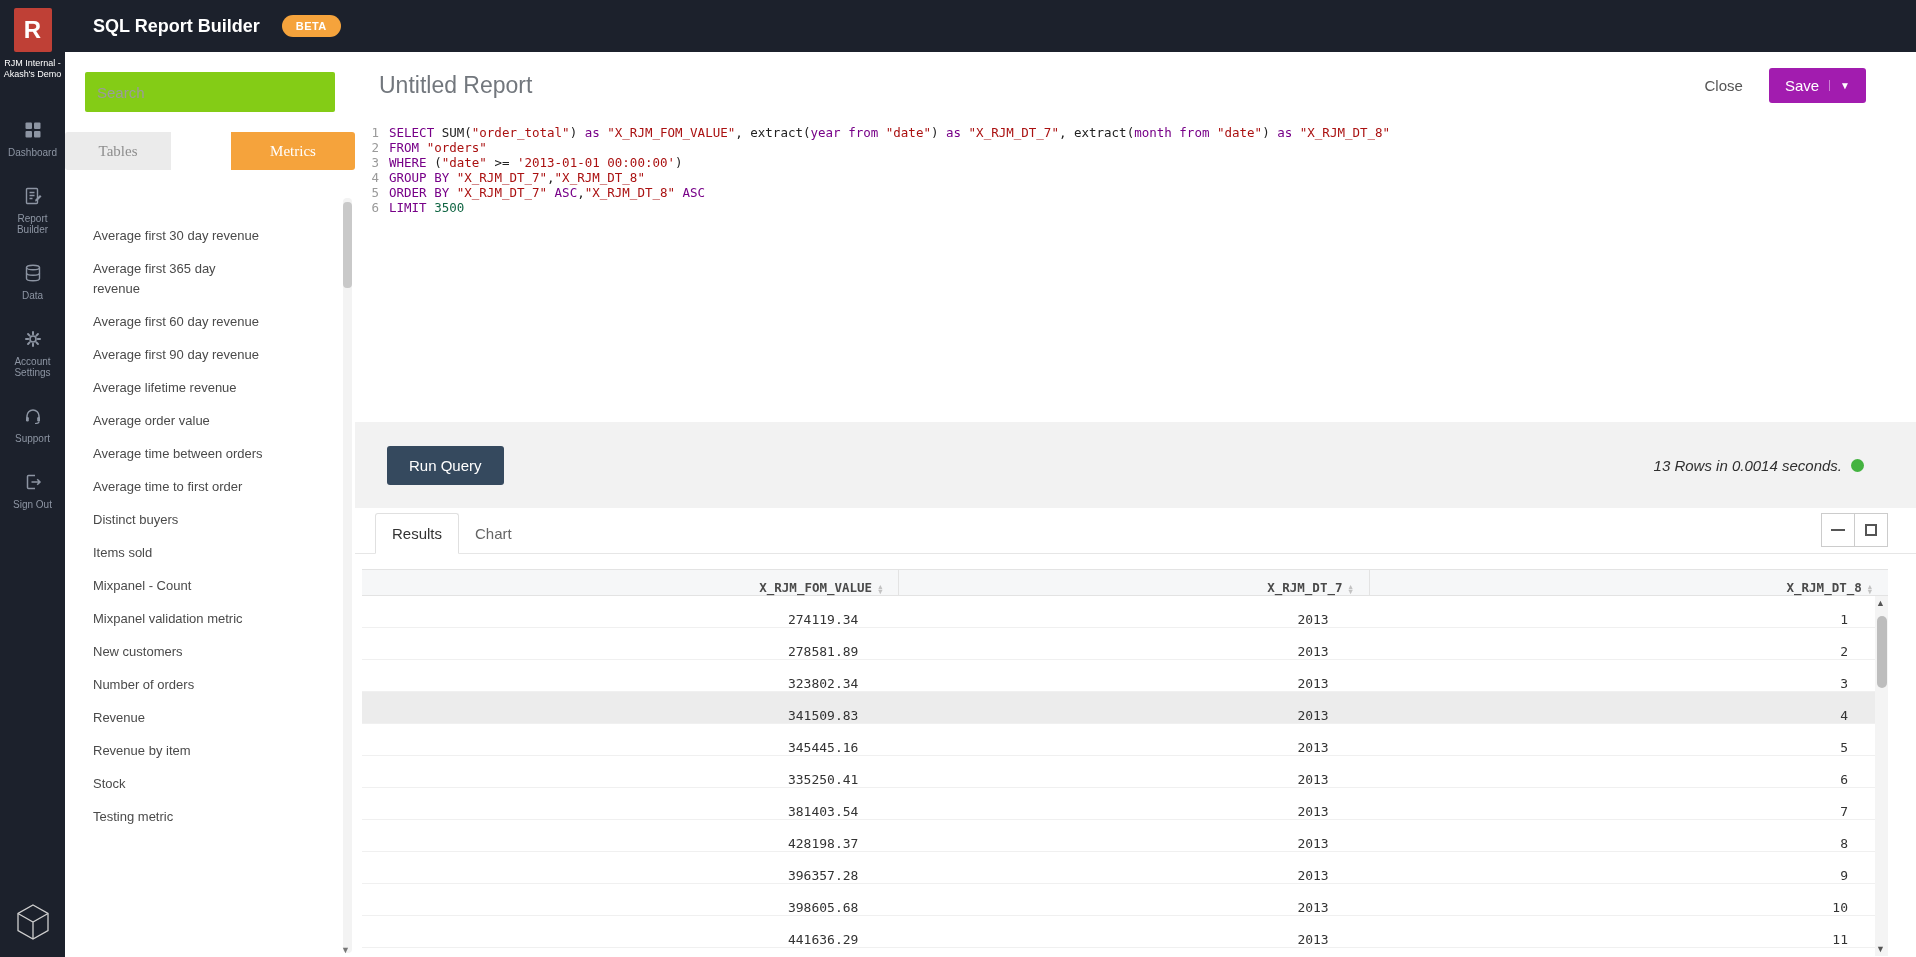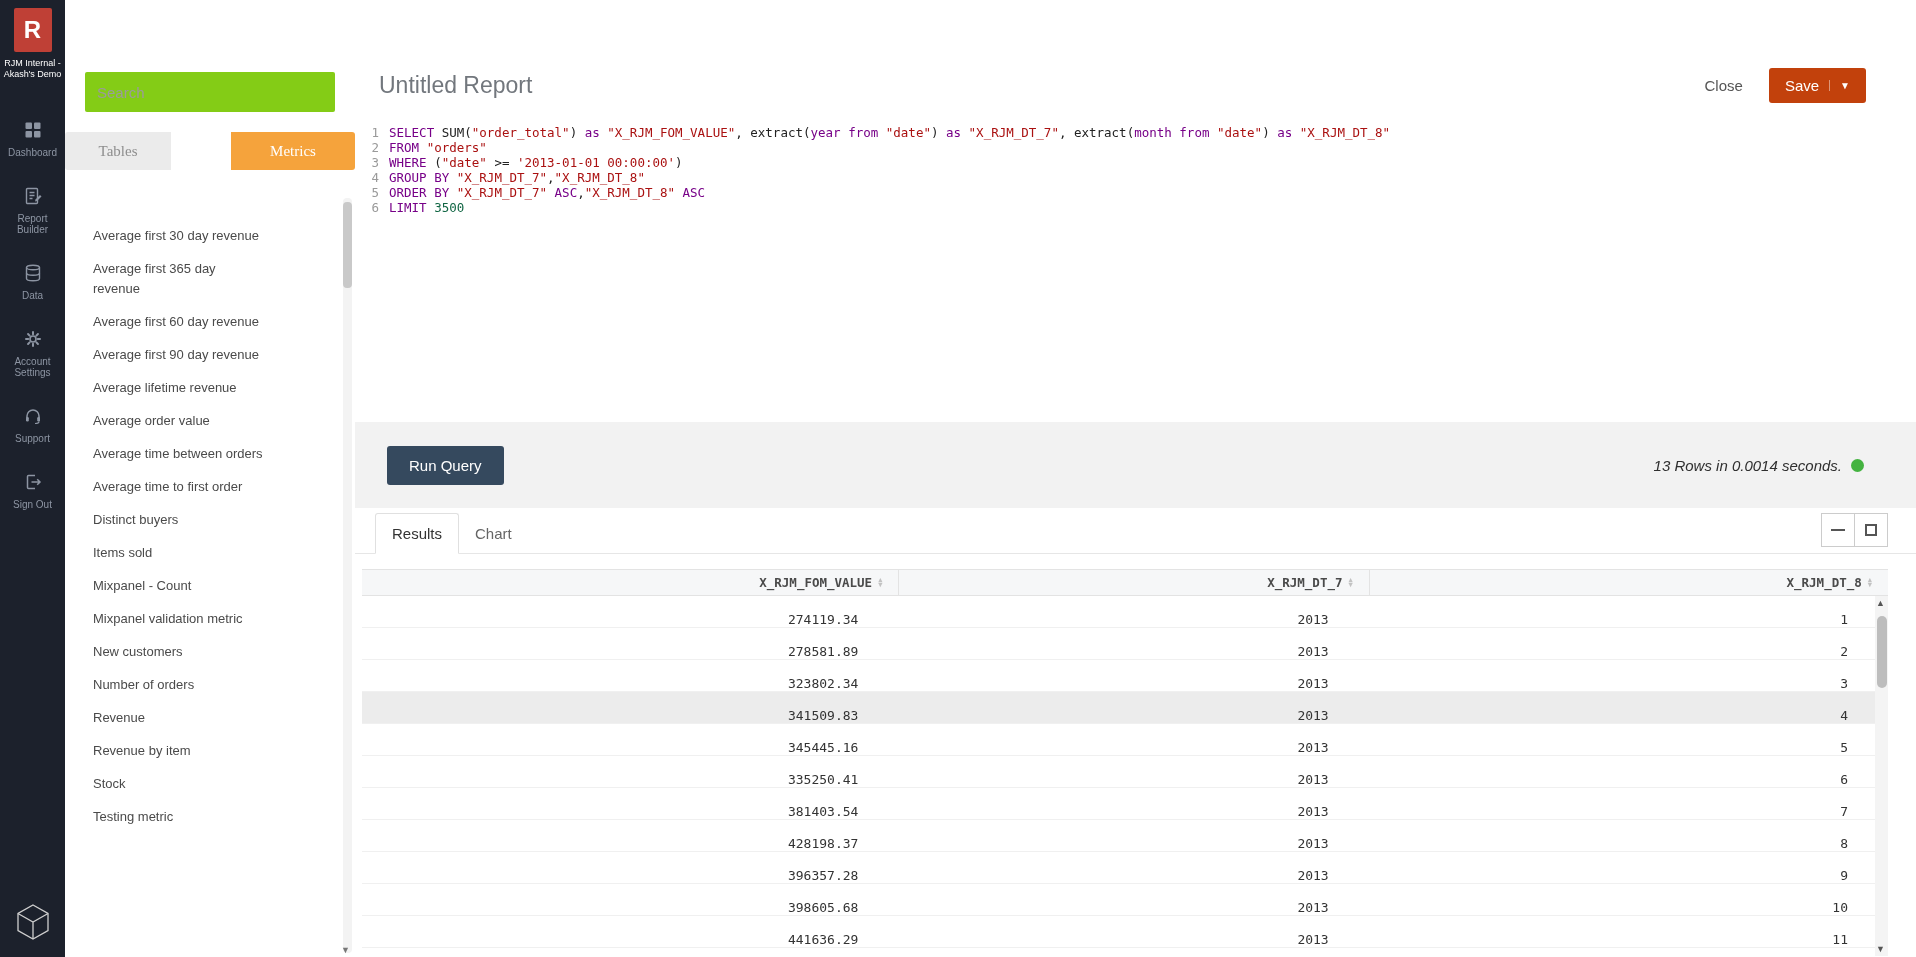--- a/index.html
+++ b/index.html
@@ -32,21 +32,21 @@
   .panel-scroll{position:absolute;top:146px;right:3px;bottom:4px;width:9px;}
   .panel-scroll .track{position:absolute;left:0;right:0;top:0;bottom:0;background:#f3f3f3;border-radius:4px;}
   .panel-scroll .thumb{position:absolute;top:4px;left:0;width:9px;height:86px;background:#c9c9c9;border-radius:4px;cursor:pointer;}
   .panel-scroll .down{position:absolute;bottom:-2px;left:-2px;font-size:9px;color:#777;cursor:pointer;}
 
   
   .main{position:absolute;left:355px;top:52px;right:0;bottom:0;background:#fff;overflow:hidden;}
   .report-head{display:flex;align-items:center;padding:16px 50px 8px 24px;}
   .report-title{font-size:23px;line-height:27px;color:#72777d;flex:1;}
   .close-btn{font-size:15px;color:#555;margin-right:26px;cursor:pointer;}
-  .save-btn{background:#c2410c;color:#fff;font-size:15px;padding:9px 16px;border-radius:3px;display:flex;align-items:center;cursor:pointer;}
+  .save-btn{background:#a21caf;color:#fff;font-size:15px;padding:9px 16px;border-radius:3px;display:flex;align-items:center;cursor:pointer;}
   .save-caret{font-size:10px;margin-left:10px;padding-left:10px;border-left:1px solid rgba(255,255,255,.45);}
 
   .editor{height:311px;box-sizing:border-box;padding-top:14px;cursor:text;}
   .ed-line{display:flex;font-family:"DejaVu Sans Mono",monospace;font-size:12.5px;line-height:15px;}
   .ln{width:24px;text-align:right;color:#9a9a9a;padding-right:10px;flex:none;}
   .code{white-space:pre;color:#222;}
   .tk-kw{color:#770088;}
   .tk-str{color:#aa1111;}
   .tk-num{color:#116644;}
   .tk-pl{color:#222;}
@@ -61,21 +61,21 @@
   .tab{padding:11px 16px;font-size:15px;color:#666;cursor:pointer;}
   .tab.active{border:1px solid #e0e0e0;border-bottom:1px solid #fff;border-radius:3px 3px 0 0;margin-bottom:-1px;background:#fff;color:#333;}
   .view-controls{margin-left:auto;display:flex;margin-bottom:6px;}
   .vc-btn{width:34px;height:34px;border:1px solid #ccc;background:#fff;display:flex;align-items:center;justify-content:center;cursor:pointer;box-sizing:border-box;}
   .vc-btn + .vc-btn{margin-left:-1px;}
   .minus-icon{width:14px;height:2px;background:#555;}
   .square-icon{width:12px;height:12px;border:2px solid #555;box-sizing:border-box;}
 
   .table-wrap{position:relative;margin:15px 28px 0 7px;height:387px;overflow:hidden;}
   .t-head{display:flex;background:#f6f7f8;border-top:1px solid #e3e3e3;border-bottom:1px solid #e3e3e3;height:27px;box-sizing:border-box;}
-  .t-hcell{display:flex;align-items:center;justify-content:flex-end;gap:6px;padding-right:16px;font-family:"DejaVu Sans Mono",monospace;font-size:12.5px;font-weight:bold;color:#4a4a4a;box-sizing:border-box;cursor:pointer;}
+  .t-hcell{display:flex;align-items:flex-end;justify-content:flex-end;gap:6px;padding-right:16px;font-family:"DejaVu Sans Mono",monospace;font-size:12.5px;font-weight:bold;color:#4a4a4a;box-sizing:border-box;cursor:pointer;}
   .t-hcell + .t-hcell{border-left:1px solid #e3e3e3;}
   .sort-icon{display:flex;flex-direction:column;line-height:5px;font-size:7px;color:#c2c2c2;}
   .t-row{display:flex;height:31px;border-bottom:1px solid #f0f0f0;align-items:flex-end;}
   .t-row.hl{background:#ececec;}
   .t-cell{display:flex;align-items:center;justify-content:flex-end;padding-right:40px;font-family:"DejaVu Sans Mono",monospace;font-size:13px;color:#333;box-sizing:border-box;}
   .t-scroll{position:absolute;top:27px;right:0;bottom:0;width:13px;background:#f4f4f4;}
   .t-scroll .up{position:absolute;top:2px;left:1px;font-size:9px;color:#555;cursor:pointer;}
   .t-scroll .thumb{position:absolute;top:20px;left:1.5px;width:10px;height:72px;background:#bdbdbd;border-radius:5px;cursor:pointer;}
   .t-scroll .dn{position:absolute;bottom:2px;left:1px;font-size:9px;color:#555;cursor:pointer;}
 </style>
@@ -154,20 +154,24 @@
       </div>
     </div>
     <div class="rail-bottom">
       <svg width="34" height="38" viewBox="0 0 34 38" fill="none" stroke="#cfcfcf" stroke-width="1.3">
           <path d="M17 2 32 10.5v17L17 36 2 27.5v-17z"></path>
           <path d="M2 10.5 17 19l15-8.5M17 19v17"></path>
         </svg>
     </div>
   </div>
 
+  <div class="topbar">
+    <span class="app-title">SQL Report Builder</span>
+    <span class="beta">BETA</span>
+  </div>
 
   <div class="panel">
     <input class="search" type="text" placeholder="Search" style="">
     <div class="seg">
       <div class="seg-btn seg-tables">Tables</div>
       <div class="seg-btn seg-metrics">Metrics</div>
     </div>
     <div class="metrics-list">
         <div class="metric-item">Average first 30 day revenue</div>
         <div class="metric-item">Average first 365 day revenue</div>

